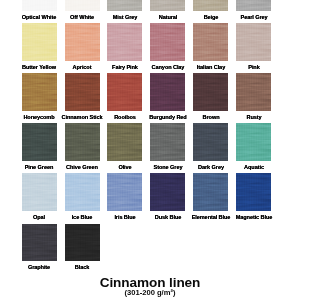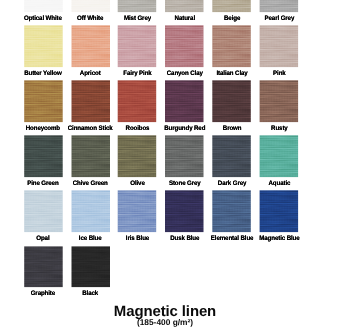--- a/index.html
+++ b/index.html
@@ -324,15 +324,15 @@
       <div class="swatch-cell" style="left: 64.5px; top: 223.6px;">
         <div class="swatch" style="background: rgb(39, 39, 39);">
           <div class="tex"><svg width="35" height="39" xmlns="http://www.w3.org/2000/svg">
               <rect width="35" height="39" filter="url(#linen)"></rect>
             </svg></div>
           <div class="weave"></div>
         </div>
         <div class="swatch-label">Black</div>
       </div>
     </div>
-  <div id="title">Magnetic linen</div>
-  <div id="subtitle">(185-400 g/m²)</div>
+  <div id="title">Cinnamon linen</div>
+  <div id="subtitle">(301-200 g/m²)</div>
 </div>
 
 </body></html>

